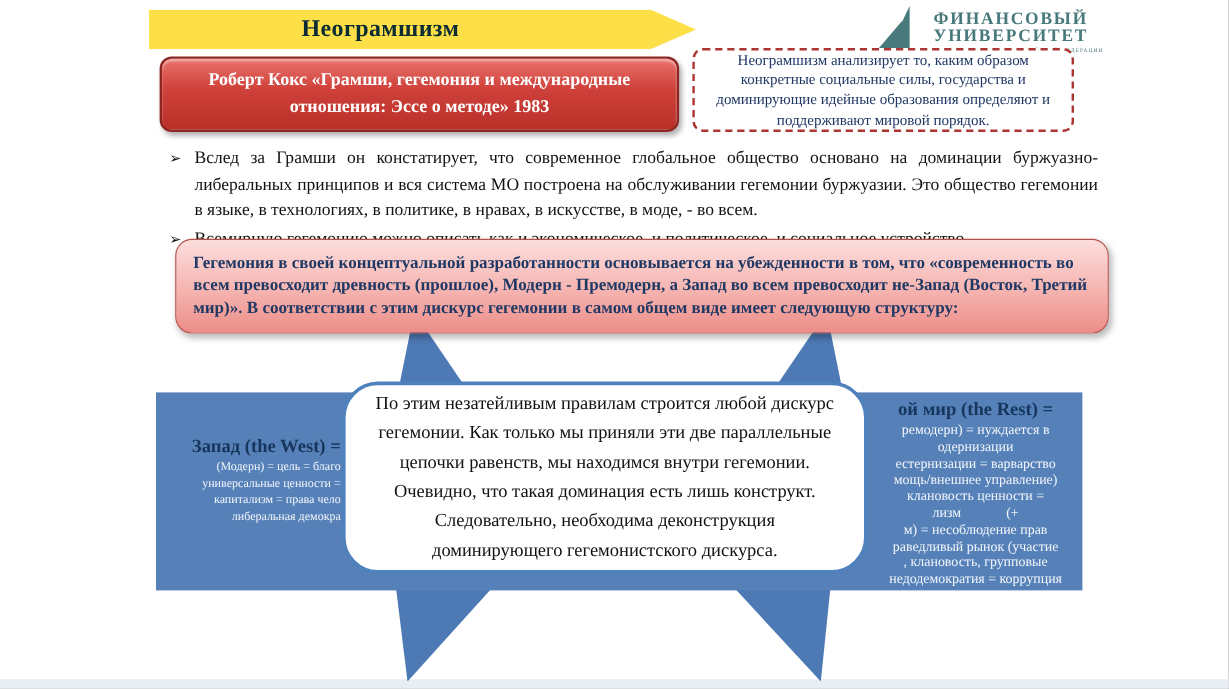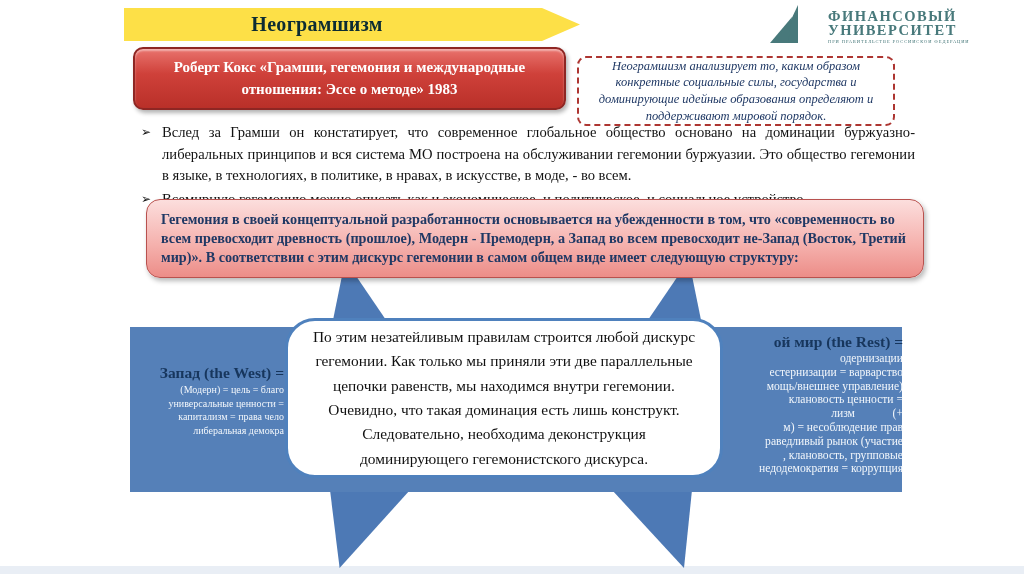--- a/index.html
+++ b/index.html
@@ -10,41 +10,41 @@
   
   .banner{
     position:absolute; left:124px; top:8px; width:456px; height:33px;
     background:#fde047;
     clip-path:polygon(0 0, 418px 0, 456px 50%, 418px 100%, 0 100%);
     display:flex; align-items:center; justify-content:center;
     padding-right:70px; box-sizing:border-box; z-index:2;
   }
   .banner-title{ font-size:20px; font-weight:bold; color:#0c2c33; letter-spacing:.3px;}
   
-  .logo{ position:absolute; left:768px; top:3px; display:flex; gap:20px; z-index:2;}
+  .logo{ position:absolute; left:728px; top:3px; display:flex; gap:10px; z-index:2;}
   .logo svg{ display:block;}
   .logo-text{ padding-top:6px;}
   .logo-name{ font-size:14.5px; line-height:14px; color:#48797b; font-weight:bold; letter-spacing:1.5px;}
   .logo-tagline{ font-size:4.5px; color:#48797b; letter-spacing:.9px; margin-top:2px; white-space:nowrap;}
   
   .source-box{
     position:absolute; left:133px; top:47px; width:433px; height:63px;
     border-radius:10px; border:2px solid #8e2623; box-sizing:border-box;
     background:linear-gradient(180deg,#e9736d 0%, #cf413a 42%, #b93029 100%);
     box-shadow:inset 0 2px 2px rgba(255,255,255,.45), 2px 3px 4px rgba(0,0,0,.3);
     display:flex; align-items:center; justify-content:center; text-align:center;
     padding:0 20px; z-index:2;
   }
   .source-text{ color:#ffffff; font-weight:bold; font-size:15px; line-height:1.45;}
   
   .definition-box{
-    position:absolute; left:577px; top:56px; width:318px; height:70px;
+    position:absolute; left:577px; top:40px; width:318px; height:70px;
     border:2px dashed #ad3531; border-radius:9px; box-sizing:border-box;
     display:flex; align-items:center; justify-content:center; text-align:center;
-    padding:0 10px; background:#ffffff; z-index:2;font-style:italic;
+    padding:0 10px; background:#ffffff; z-index:2;
   }
   .definition-text{ color:#1f3864; font-size:12.5px; line-height:1.33;}
   
   .bullets{ position:absolute; left:141px; top:122px; width:774px; z-index:2;}
   .bullet-item{ display:flex; gap:11px; margin-bottom:2px;}
   .bullet-arrow{ font-size:12px; color:#111; padding-top:3px; flex:0 0 auto;}
   .bullet-text{ font-size:14.6px; color:#121212; line-height:1.48; text-align:justify;}
   
   .hegemony-box{
     position:absolute; left:146px; top:199px; width:778px; height:79px;
@@ -67,21 +67,21 @@
     clip-path:polygon(0 0, 100% 0, 90% 100%);}
   
   .band{ position:absolute; left:130px; top:327px; width:772px; height:165px;
     background:#5580b8; z-index:1;}
   .west-column{
     position:absolute; left:130px; top:364px; width:154px; text-align:right; z-index:1;
   }
   .west-heading{ font-size:15.5px; font-weight:bold; color:#17365d; white-space:nowrap; margin-bottom:1px;margin-left:20px;}
   .side-line{ font-size:10px; color:#f2f6fb; line-height:13.6px; white-space:nowrap;}
   .rest-column{
-    position:absolute; left:723px; top:333px; width:180px; text-align:right; z-index:1;
+    position:absolute; left:723px; top:333px; width:180px; text-align:center; z-index:1;
   }
   .rest-heading{ font-size:15.5px; font-weight:bold; color:#17365d; white-space:nowrap; margin-bottom:1px;}
   .rest-column .side-line{ font-size:11.6px; line-height:13.8px;}
   
   .conclusion-box{
     position:absolute; left:285px; top:318px; width:438px; height:160px;
     background:#ffffff; border:3px solid #4f81bd; border-radius:30px; box-sizing:border-box;
     display:flex; align-items:center; justify-content:flex-start; text-align:center;
     padding:6px 24px; z-index:5;
   }
@@ -146,20 +146,21 @@
   <div class="west-column">
     <div class="west-heading">Запад (the West) =</div>
     <div class="side-line">(Модерн) = цель = благо</div>
     <div class="side-line">универсальные ценности =</div>
     <div class="side-line">капитализм = права чело</div>
     <div class="side-line">либеральная демокра</div>
   </div>
 
   <div class="rest-column">
     <div class="rest-heading">ой мир (the Rest) =</div>
+    <div class="side-line">ремодерн) = нуждается в</div>
     <div class="side-line">одернизации</div>
     <div class="side-line">естернизации = варварство</div>
     <div class="side-line">мощь/внешнее управление)</div>
     <div class="side-line">клановость ценности =</div>
     <div class="side-line">лизм&nbsp;&nbsp;&nbsp;&nbsp;&nbsp;&nbsp;&nbsp;&nbsp;&nbsp;&nbsp;&nbsp;&nbsp;&nbsp;(+</div>
     <div class="side-line">м) = несоблюдение прав</div>
     <div class="side-line">раведливый рынок (участие</div>
     <div class="side-line">, клановость, групповые</div>
     <div class="side-line">недодемократия = коррупция</div>
   </div>

